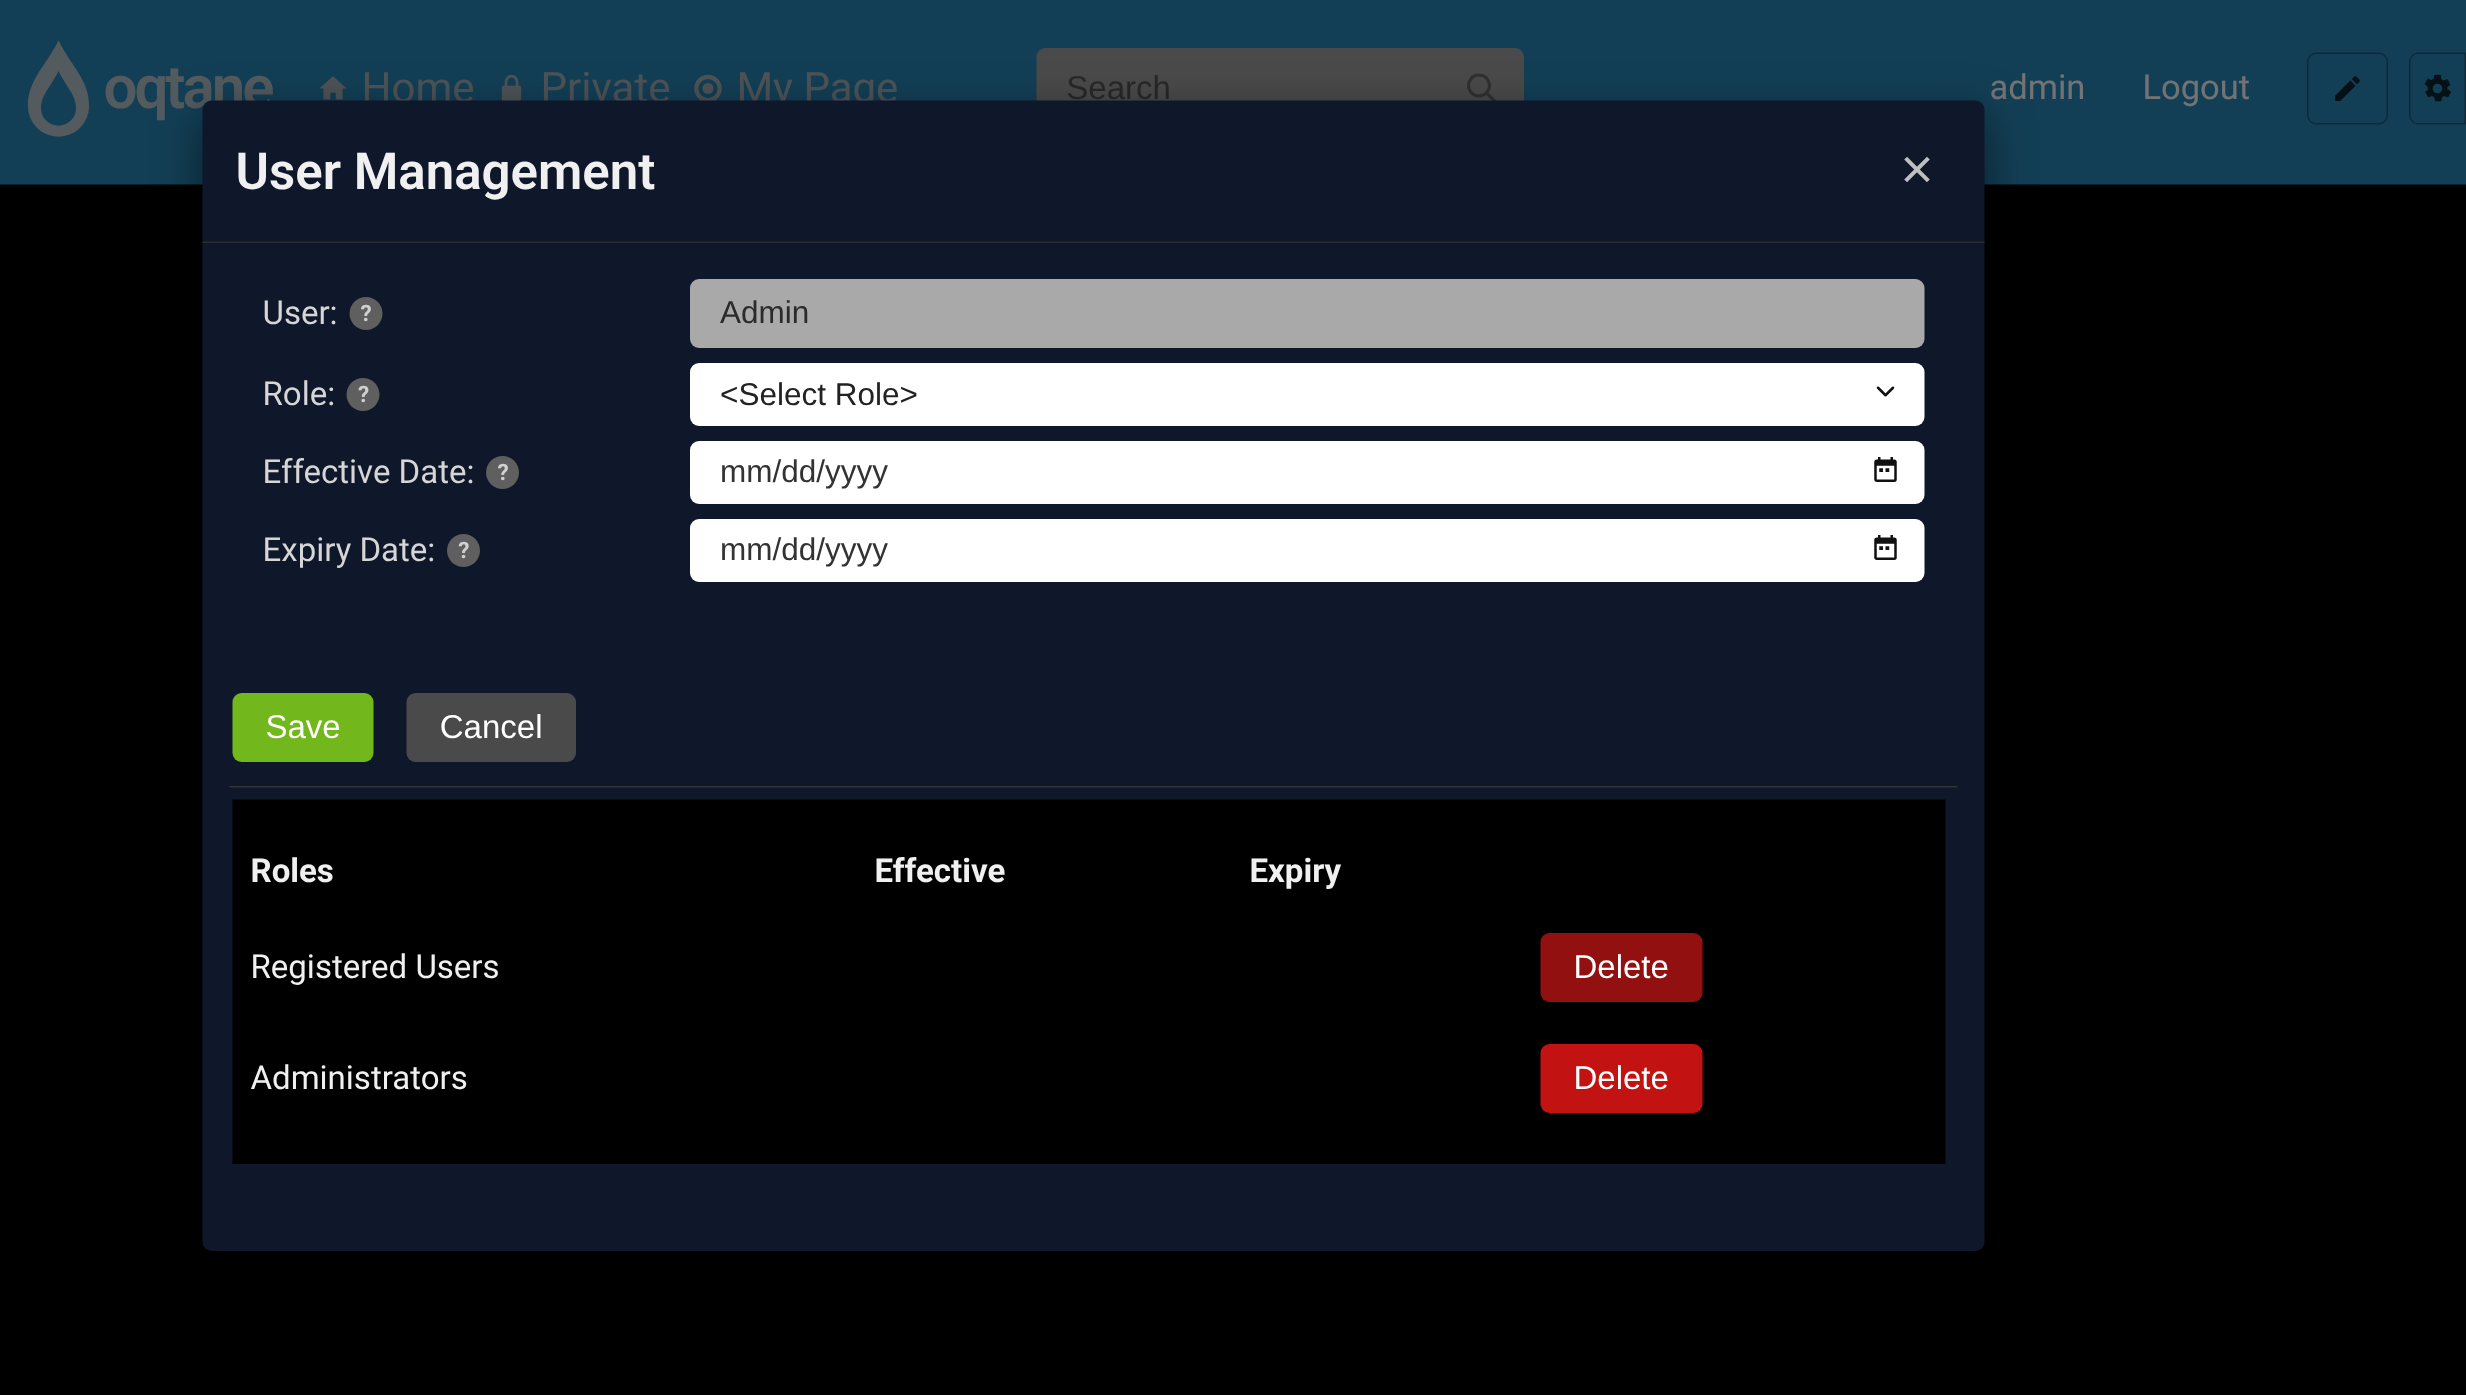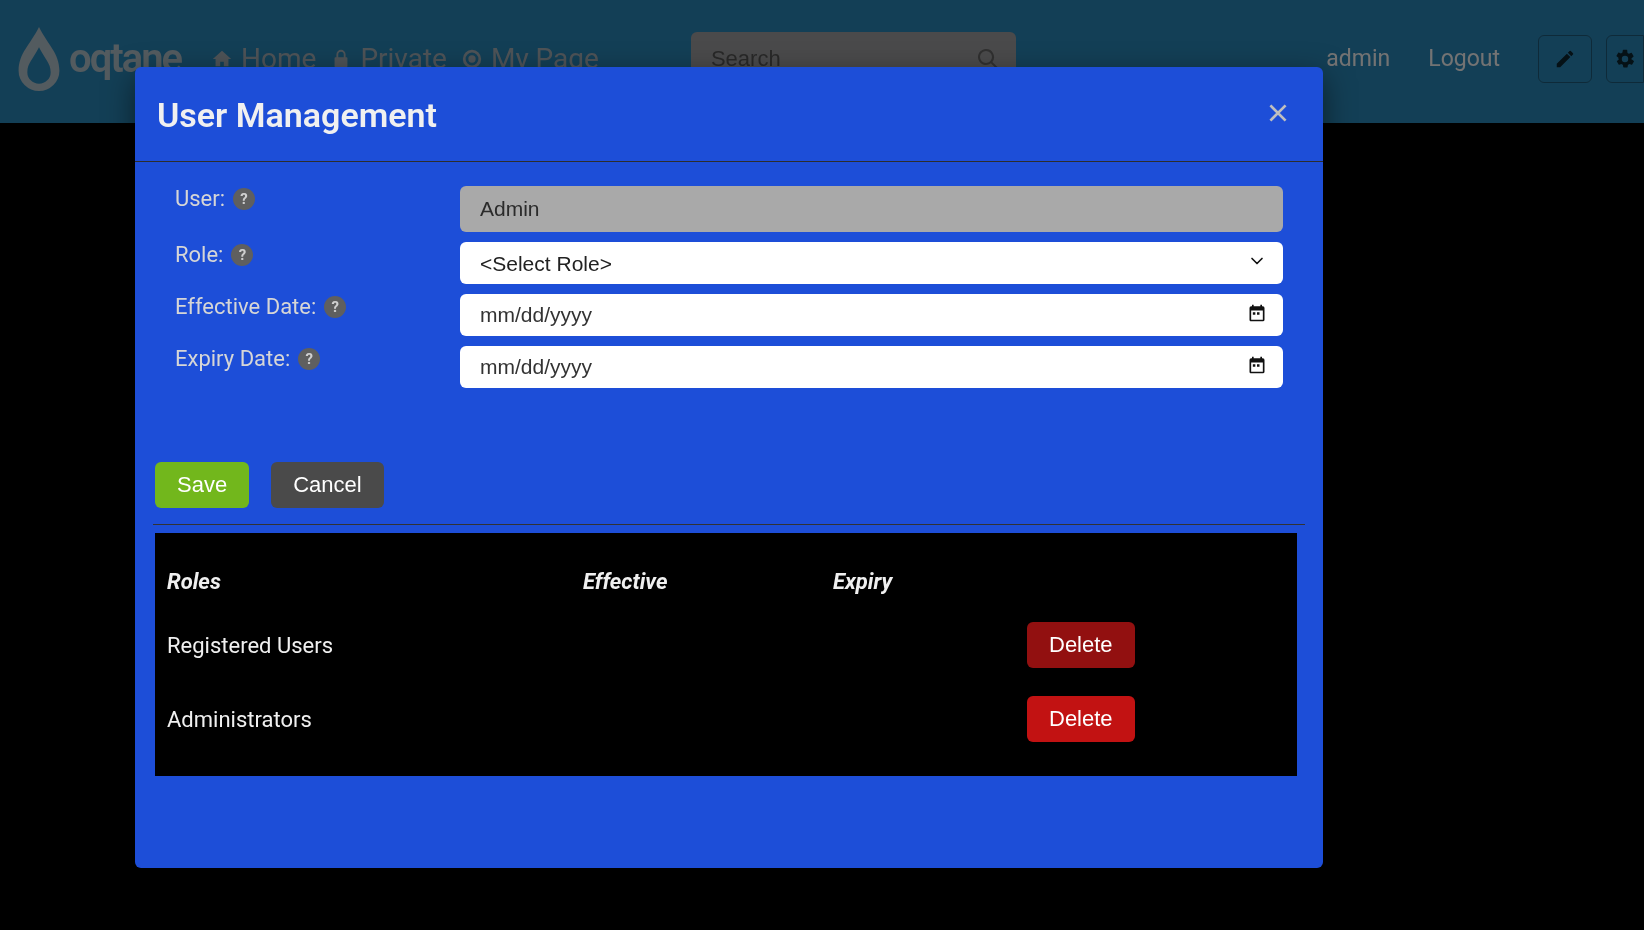--- a/index.html
+++ b/index.html
@@ -114,25 +114,25 @@
     position: absolute;
     inset: 0;
     background: rgba(0,0,0,0.55);
     z-index: 4;
   }
   .modal {
     position: absolute;
     left: 135px;
     top: 67px;
     width: 1188px;
-    background: #1d4ed8;
+    background: #0f172a;
     color: #f0f0f0;
     border-radius: 6px;
     z-index: 5;
-    padding-bottom: 92px;
+    padding-bottom: 58px;
     box-shadow: 0 10px 30px rgba(0,0,0,.5);
   }
   .modal-header {
     display: flex;
     align-items: center;
     justify-content: space-between;
     padding: 28px 32px 26px 22px;
     border-bottom: 1px solid #2d2d2d;
   }
   .modal-title {
@@ -142,21 +142,21 @@
   .close-btn {
     cursor: pointer;
   }
   .close-btn svg { width: 26px; height: 26px; stroke:#bfbfbf; fill:none; stroke-width:2.5; }
 
   .form {
     padding: 24px 40px 10px 40px;
   }
   .form-row {
     display: flex;
-    align-items: flex-start;
+    align-items: center;
     margin-bottom: 10px;
   }
   .form-label {
     width: 285px;
     display: flex;
     align-items: center;
     gap: 8px;
     font-size: 22px;
     color: #d6d6d6;
   }
@@ -244,21 +244,21 @@
   }
   .roles-wrap col.c1 { width: 416px; }
   .roles-wrap col.c2 { width: 250px; }
   .roles-wrap col.c3 { width: 186px; }
   .roles-wrap col.c4 { width: auto; }
   .roles-wrap th, .roles-wrap td {
     text-align: left;
     padding: 14px 12px;
     font-size: 22px;
   }
-  .roles-wrap th { font-weight: 700; font-style: italic; }
+  .roles-wrap th { font-weight: 700; }
   .roles-wrap td.action { text-align: left; padding-left: 20px; }
 </style>
 </head>
 <body>
 
 <div class="topbar">
   <div class="logo">
     <svg viewBox="0 0 32 48">
         <path d="M16 2 C22 14 30 20 30 32 A14 14 0 0 1 2 32 C2 20 10 14 16 2 Z M16 16 C12 24 8 27 8 33 A8 8 0 0 0 24 33 C24 27 20 24 16 16 Z"></path>
       </svg>

